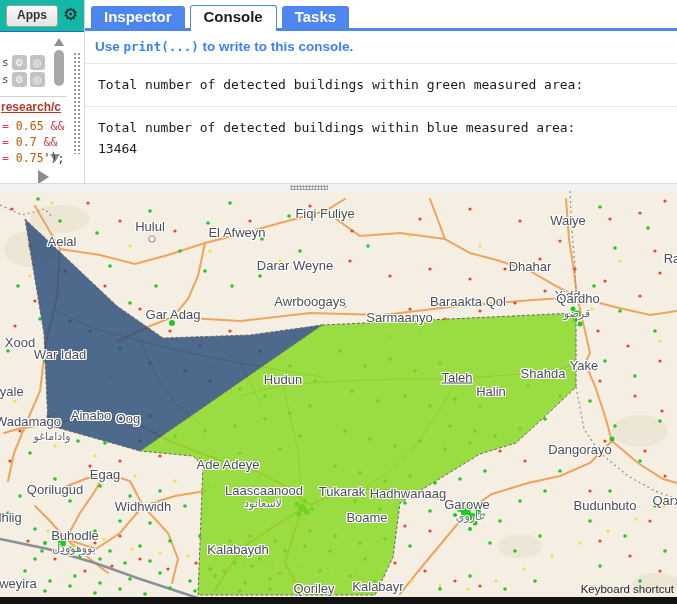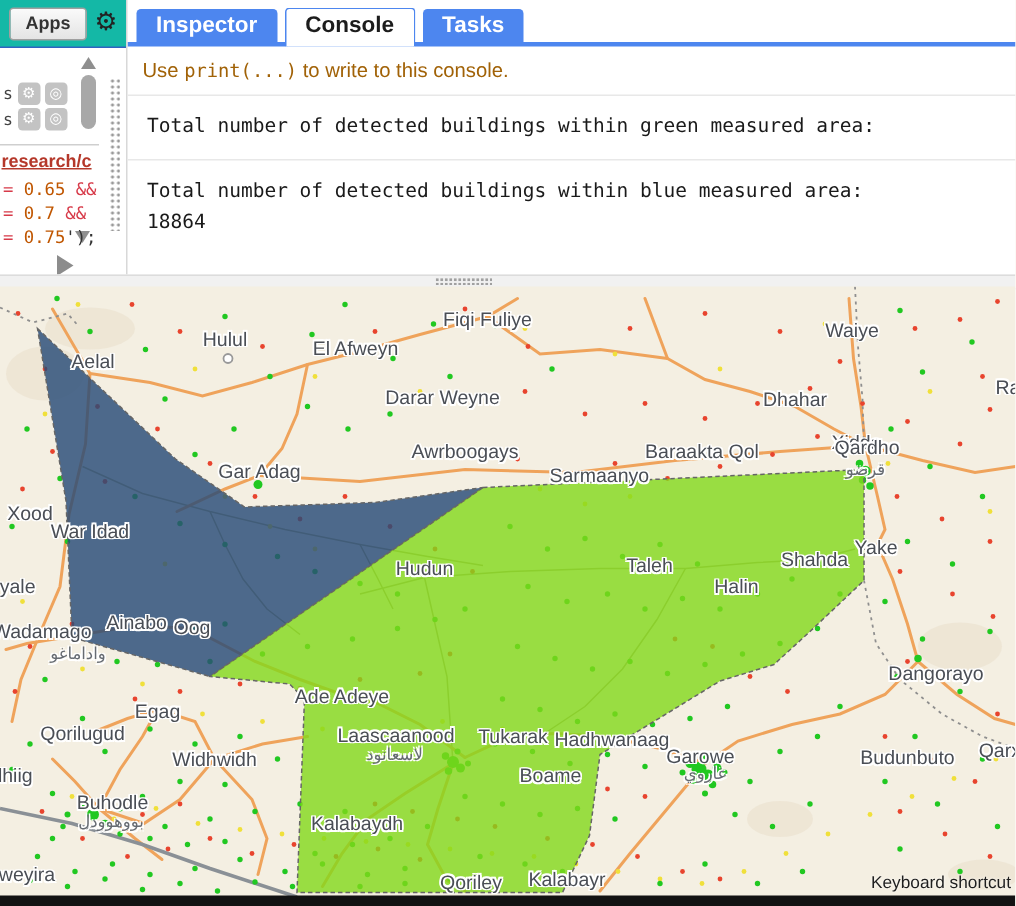--- a/index.html
+++ b/index.html
@@ -35,21 +35,21 @@
   .v-handle{position:absolute;left:73px;top:20px;width:7px;height:102px;
             background-image:radial-gradient(#9a9a9a 1px,transparent 1.1px);background-size:4px 4px;}
   
   .console-panel{position:absolute;left:84px;top:0;width:593px;height:183px;background:#fff;
                  border-left:1px solid #d8d8d8;overflow:hidden;}
   .tabbar{display:flex;align-items:flex-end;gap:5px;padding:5px 0 0 6px;border-bottom:3px solid #4d86ef;}
   .tab{padding:2px 13px 3px;border-radius:3px 3px 0 0;font-size:15px;font-weight:bold;cursor:default;}
   .tab.inactive{background:#4d86ef;color:#fff;}
   .tab.active{background:#fff;color:#1c1c1c;border:1px solid #4d86ef;border-bottom:none;
               margin-bottom:-3px;padding-bottom:6px;}
-  .hint{padding:8px 10px 9px;font-size:13.5px;color:#a16207;}
+  .hint{padding:8px 10px 9px;font-size:13.5px;color:#3b82f6;font-weight:bold;}
   .hint code{font-family:"DejaVu Sans Mono",monospace;font-size:12.5px;}
   .entry{border-top:1px solid #e8e8e8;padding:10px 13px 11px;
          font-family:"DejaVu Sans Mono",monospace;font-size:13px;line-height:21px;color:#1a1a1a;}
   
   .h-splitter{position:absolute;left:0;top:183px;width:677px;height:8px;background:#f1f1f1;
               border-top:1px solid #dcdcdc;border-bottom:1px solid #cfcfcf;}
   .h-handle{position:absolute;left:290px;top:1px;width:38px;height:5px;
             background-image:radial-gradient(#a0a0a0 1px,transparent 1.1px);background-size:3px 3px;}
   
   .map{position:absolute;left:0;top:191px;width:677px;height:413px;background:#f4efe2;overflow:hidden;}
@@ -105,21 +105,21 @@
         <div class="tab active">Console</div>
         <div class="tab inactive">Tasks</div>
       </div>
     <div class="hint"><span>Use </span><code>print(...)</code><span> to write to this console.</span></div>
     <div id="console-entries">
         <div class="entry">
           <div>Total number of detected buildings within green measured area:</div>
         </div>
         <div class="entry">
           <div>Total number of detected buildings within blue measured area:</div>
-               <div>18864</div>
+               <div>13464</div>
         </div>
       </div>
   </div>
 
   <div class="h-splitter">
     <div class="h-handle"></div>
   </div>
 
   <div class="map">
     <svg id="map-svg" width="677" height="413">
@@ -524,29 +524,29 @@
         <div class="town" style="left: 295px; top: 74px; text-align: right;">Darar Weyne</div>
         <div class="town" style="left: 672px; top: 67px;">Ra</div>
         <div class="town" style="left: 310px; top: 110px;">Awrboogays</div>
         <div class="town" style="left: 383px; top: 126px; padding-left: 33px;">Sarmaanyo</div>
         <div class="town" style="left: 468px; top: 110px;">Baraakta Qol</div>
         <div class="town" style="left: 578px; top: 107px;">Qardho</div>
         <div class="town" style="left: 173px; top: 123px;">Gar Adag</div>
         <div class="town" style="left: 20px; top: 151px;">Xood</div>
         <div class="town" style="left: 60px; top: 163px;">War Idad</div>
         <div class="town" style="left: 283px; top: 188px;">Hudun</div>
-        <div class="town" style="left: 433px; top: 186px;">Taleh</div>
+        <div class="town" style="left: 457px; top: 186px; text-decoration: underline;">Taleh</div>
         <div class="town" style="left: 491px; top: 200px;">Halin</div>
         <div class="town" style="left: 543px; top: 182px;">Shahda</div>
         <div class="town" style="left: 584px; top: 174px;">Yake</div>
         <div class="town" style="left: 91px; top: 224px;">Ainabo</div>
         <div class="town" style="left: 128px; top: 227px;">Oog</div>
         <div class="town" style="left: 28px; top: 230px;">Wadamago</div>
         <div class="town" style="left: 6px; top: 200px;">oryale</div>
-        <div class="town" style="left: 580px; top: 258px; margin-left: 44px;">Dangorayo</div>
+        <div class="town" style="left: 580px; top: 258px;">Dangorayo</div>
         <div class="town" style="left: 105px; top: 283px;">Egag</div>
         <div class="town" style="left: 228px; top: 273px;">Ade Adeye</div>
         <div class="town" style="left: 55px; top: 298px;">Qorilugud</div>
         <div class="town" style="left: 143px; top: 315px;">Widhwidh</div>
         <div class="town" style="left: 264px; top: 299px;">Laascaanood</div>
         <div class="town" style="left: 342px; top: 300px;">Tukarak</div>
         <div class="town" style="left: 408px; top: 302px;">Hadhwanaag</div>
         <div class="town" style="left: 467px; top: 313px;">Garowe</div>
         <div class="town" style="left: 605px; top: 314px;">Budunbuto</div>
         <div class="town" style="left: 668px; top: 309px;">Qarxi</div>

